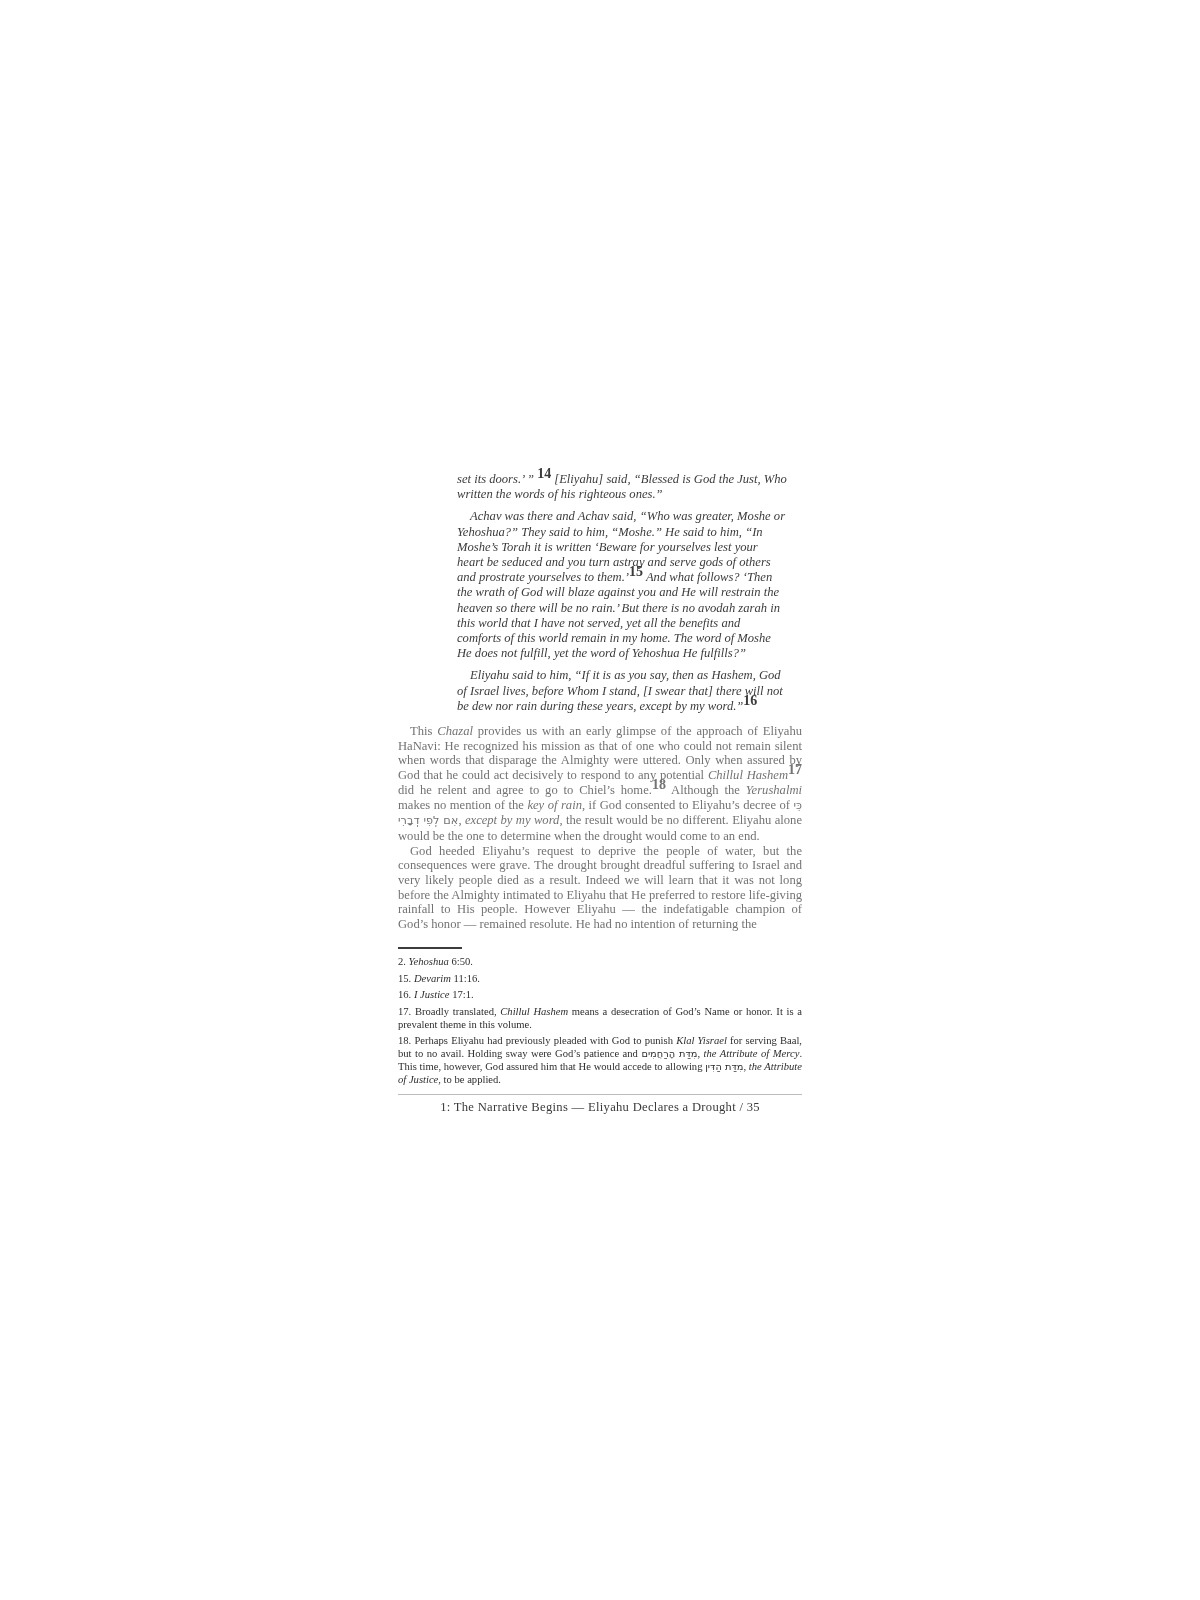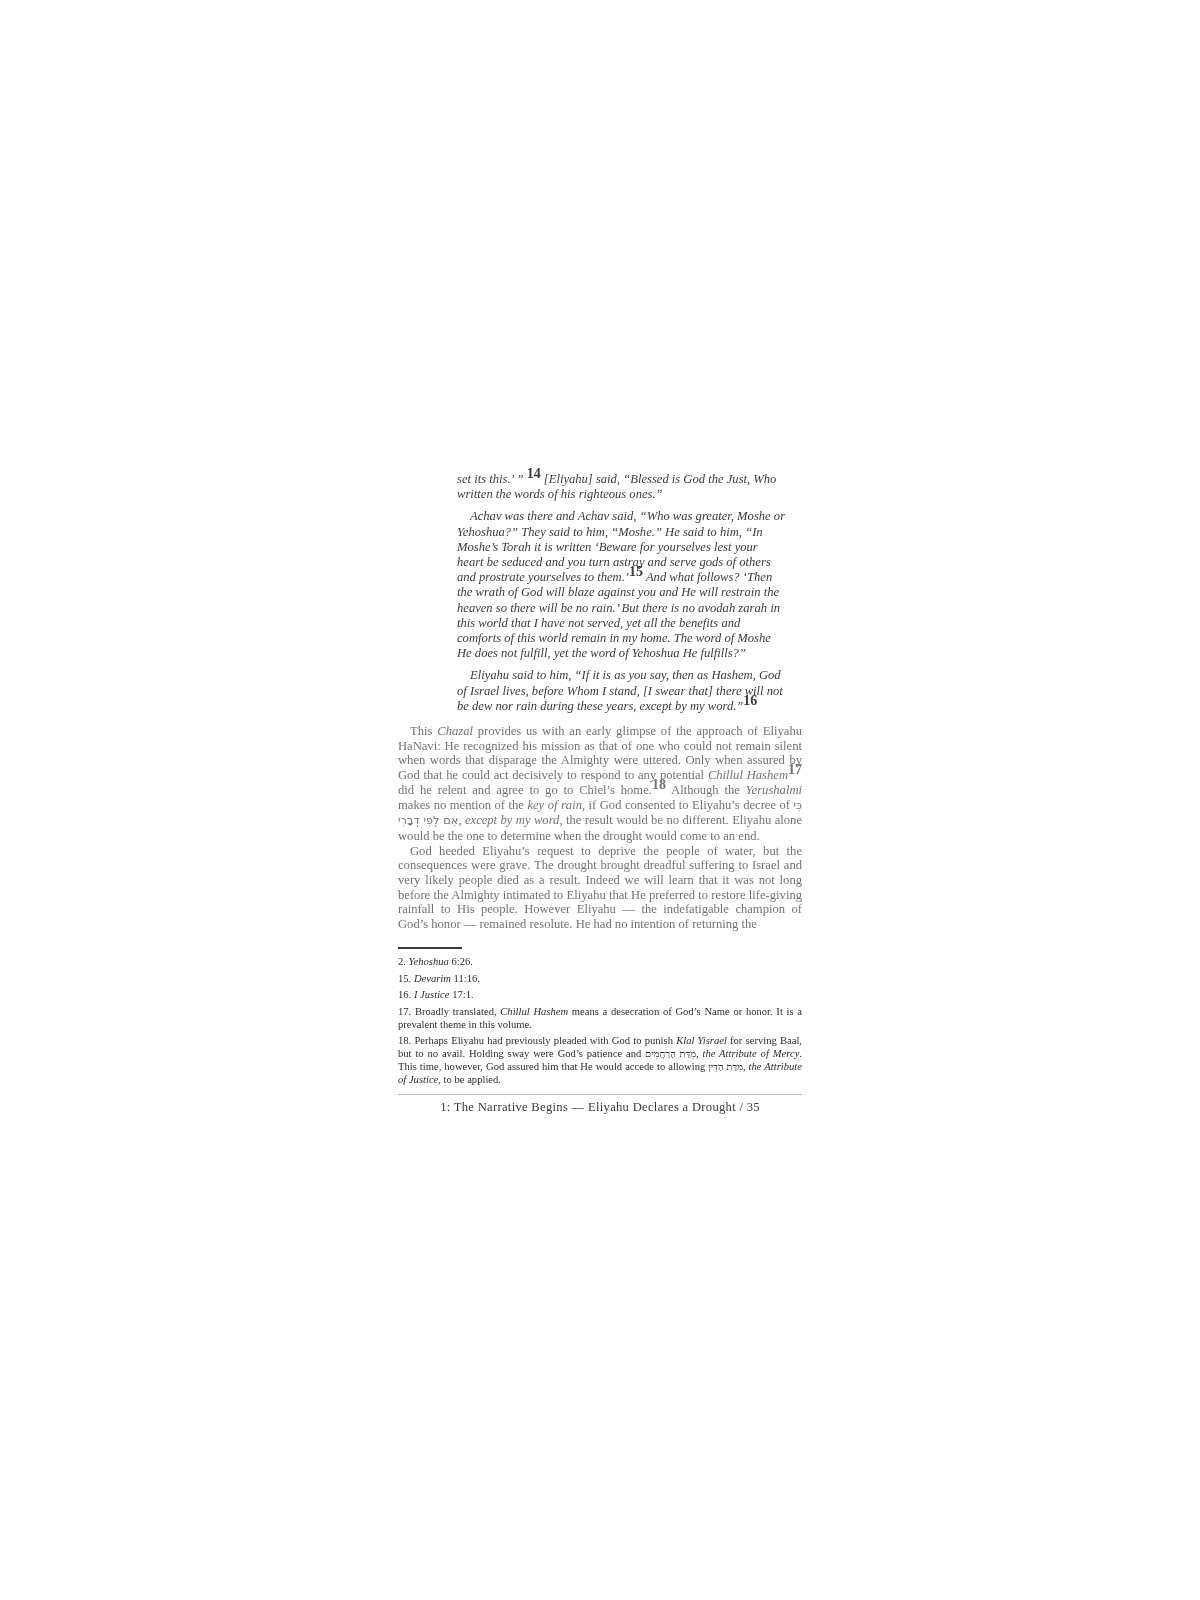--- a/index.html
+++ b/index.html
@@ -69,21 +69,21 @@
     margin: 15px 0 7px 0;
   }
   .footnote {
     font-family: "Liberation Serif", serif;
     font-size: 10.6px;
     line-height: 12.7px;
     color: #2d2d2d;
     text-align: justify;
     margin: 0 0 4px 0;
   }
-  .footnote .seg.he { font-size: 9.8px; font-family: Liberation Serif, serif; }
+  .footnote .seg.he { font-size: 9.8px; }
   
   .footer-rule {
     border-top: 1px solid #bdbdbd;
     margin-top: 8px;
   }
   .page-footer {
     font-family: "Liberation Serif", serif;
     font-size: 12.6px;
     line-height: 15px;
     color: #3a3a3a;
@@ -91,34 +91,34 @@
     letter-spacing: 0.3px;
     margin-top: 5px;
   }
 </style>
 </head>
 <body>
 
 <div class="page-content">
 
   <section class="quote-block">
-    <p class="quote-para no-indent"><span class="seg italic">set its this.’ ” </span><span class="seg sup">14</span><span class="seg italic"> [Eliyahu] said, “Blessed is God the Just, Who written the words of his righteous ones.”</span></p>
+    <p class="quote-para no-indent"><span class="seg italic">set its doors.’ ” </span><span class="seg sup">14</span><span class="seg italic"> [Eliyahu] said, “Blessed is God the Just, Who written the words of his righteous ones.”</span></p>
     <p class="quote-para"><span class="seg italic">Achav was there and Achav said, “Who was greater, Moshe or Yehoshua?” They said to him, “Moshe.” He said to him, “In Moshe’s Torah it is written ‘Beware for yourselves lest your heart be seduced and you turn astray and serve gods of others and prostrate yourselves to them.’</span><span class="seg sup">15</span><span class="seg italic"> And what follows? ‘Then the wrath of God will blaze against you and He will restrain the heaven so there will be no rain.’ But there is no avodah zarah in this world that I have not served, yet all the benefits and comforts of this world remain in my home. The word of Moshe He does not fulfill, yet the word of Yehoshua He fulfills?”</span></p>
     <p class="quote-para last"><span class="seg italic">Eliyahu said to him, “If it is as you say, then as Hashem, God of Israel lives, before Whom I stand, [I swear that] there will not be dew nor rain during these years, except by my word.”</span><span class="seg sup">16</span></p>
   </section>
 
   <section class="commentary">
     <p class="body-para"><span class="seg">This </span><span class="seg italic">Chazal</span><span class="seg"> provides us with an early glimpse of the approach of Eliyahu HaNavi: He recognized his mission as that of one who could not remain silent when words that disparage the Almighty were uttered. Only when assured by God that he could act decisively to respond to any potential </span><span class="seg italic">Chillul Hashem</span><span class="seg sup">17</span><span class="seg"> did he relent and agree to go to Chiel’s home.</span><span class="seg sup">18</span><span class="seg"> Although the </span><span class="seg italic">Yerushalmi</span><span class="seg"> makes no mention of the </span><span class="seg italic">key of rain</span><span class="seg">, if God consented to Eliyahu’s decree of </span><span class="seg he">כִּי אִם לְפִי דְבָרִי</span><span class="seg">, </span><span class="seg italic">except by my word</span><span class="seg">, the result would be no different. Eliyahu alone would be the one to determine when the drought would come to an end.</span></p>
     <p class="body-para"><span class="seg">God heeded Eliyahu’s request to deprive the people of water, but the consequences were grave. The drought brought dreadful suffering to Israel and very likely people died as a result. Indeed we will learn that it was not long before the Almighty intimated to Eliyahu that He preferred to restore life-giving rainfall to His people. However Eliyahu — the indefatigable champion of God’s honor — remained resolute. He had no intention of returning the</span></p>
   </section>
 
   <div class="fn-sep"></div>
 
   <section class="footnotes">
-    <p class="footnote"><span class="seg">2. </span><span class="seg italic">Yehoshua</span><span class="seg"> 6:26.</span></p>
+    <p class="footnote"><span class="seg">2. </span><span class="seg italic">Yehoshua</span><span class="seg"> 6:50.</span></p>
     <p class="footnote"><span class="seg">15. </span><span class="seg italic">Devarim</span><span class="seg"> 11:16.</span></p>
     <p class="footnote"><span class="seg">16. </span><span class="seg italic">I Justice</span><span class="seg"> 17:1.</span></p>
     <p class="footnote"><span class="seg">17. Broadly translated, </span><span class="seg italic">Chillul Hashem</span><span class="seg"> means a desecration of God’s Name or honor. It is a prevalent theme in this volume.</span></p>
     <p class="footnote"><span class="seg">18. Perhaps Eliyahu had previously pleaded with God to punish </span><span class="seg italic">Klal Yisrael</span><span class="seg"> for serving Baal, but to no avail. Holding sway were God’s patience and </span><span class="seg he">מִדַּת הָרַחֲמִים</span><span class="seg">, </span><span class="seg italic">the Attribute of Mercy</span><span class="seg">. This time, however, God assured him that He would accede to allowing </span><span class="seg he">מִדַּת הַדִּין</span><span class="seg">, </span><span class="seg italic">the Attribute of Justice</span><span class="seg">, to be applied.</span></p>
   </section>
 
   <div class="footer-rule"></div>
   <div class="page-footer">
     <span>1: The Narrative Begins — Eliyahu Declares a Drought / 35</span>
   </div>

